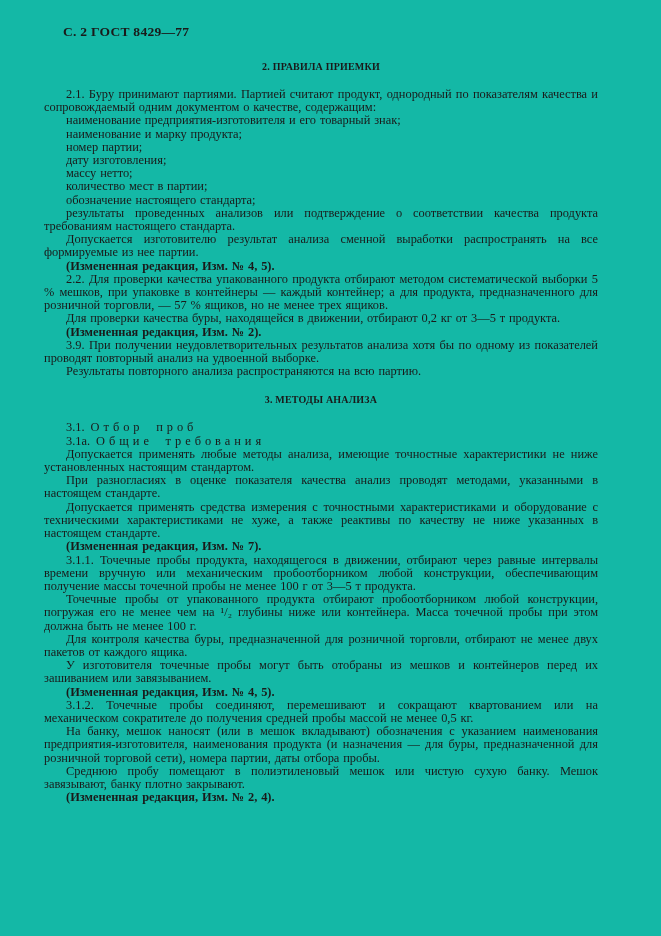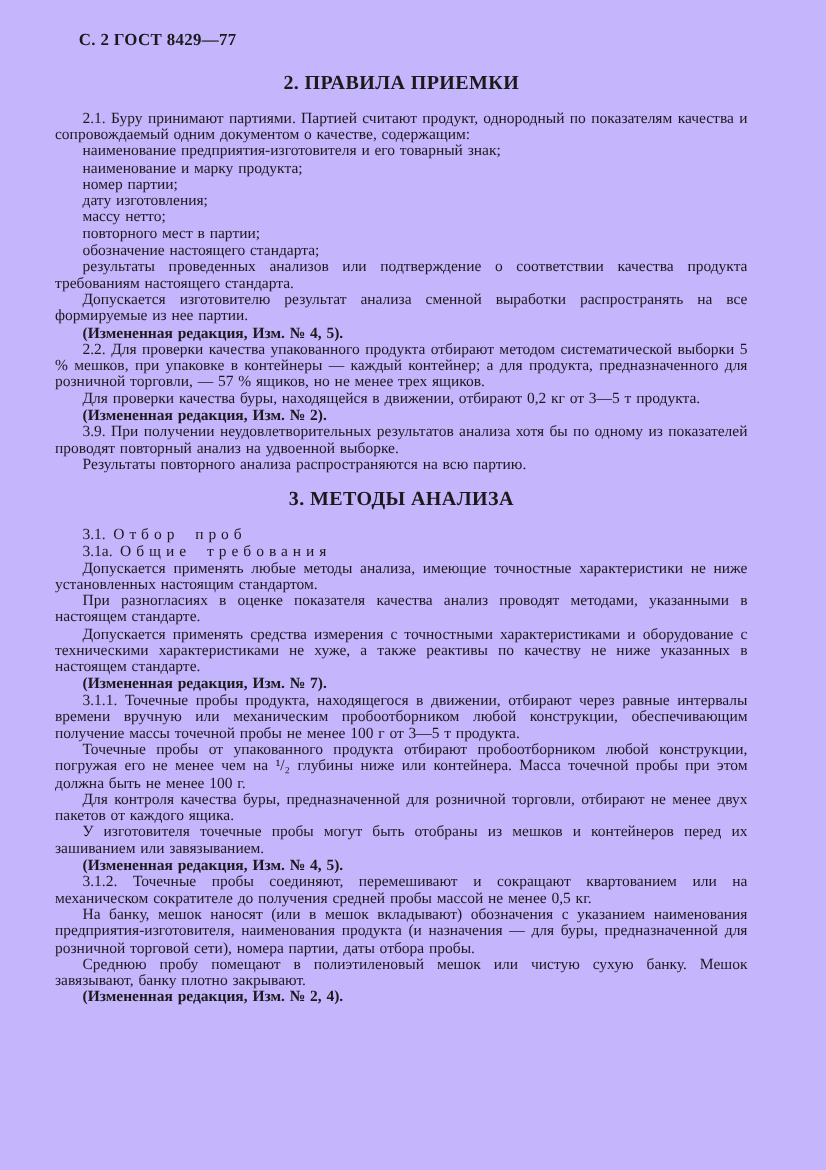--- a/index.html
+++ b/index.html
@@ -4,21 +4,21 @@
 <style>
   html, body {
     margin: 0;
     padding: 0;
     background: #ffffff;
   }
   .page {
     position: relative;
     width: 661px;
     height: 936px;
-    background: #c4b5fd;
+    background: #14b8a6;
     color: #1a1a1a;
     font-family: "Liberation Serif", "DejaVu Serif", serif;
     overflow: hidden;
   }
   .running-header {
     position: absolute;
     left: 63px;
     top: 24px;
     font-size: 13.5px;
     font-weight: bold;
@@ -26,21 +26,21 @@
     white-space: nowrap;
   }
   .content {
     position: absolute;
     left: 44px;
     top: 55px;
     width: 554px;
   }
   .section-heading {
     margin: 14px 0 13px 0;
-    font-size: 16px;
+    font-size: 10px;
     line-height: 16px;
     font-weight: bold;
     text-align: center;
     letter-spacing: 0.02em;
   }
   .section:first-child .section-heading {
     margin-top: 4px;
   }
   .para {
     margin: 0;
@@ -71,21 +71,21 @@
   <div class="running-header">С. 2 ГОСТ 8429—77</div>
   <div class="content" id="content">
       <div class="section">
         <h2 class="section-heading">2. ПРАВИЛА ПРИЕМКИ</h2>
         <p class="para normal">2.1. Буру принимают партиями. Партией считают продукт, однородный по показателям качества и сопровождаемый одним документом о качестве, содержащим:</p>
         <p class="para normal">наименование предприятия-изготовителя и его товарный знак;</p>
         <p class="para normal">наименование и марку продукта;</p>
         <p class="para normal">номер партии;</p>
         <p class="para normal">дату изготовления;</p>
         <p class="para normal">массу нетто;</p>
-        <p class="para normal">повторного мест в партии;</p>
+        <p class="para normal">количество мест в партии;</p>
         <p class="para normal">обозначение настоящего стандарта;</p>
         <p class="para normal">результаты проведенных анализов или подтверждение о соответствии качества продукта требованиям настоящего стандарта.</p>
         <p class="para normal">Допускается изготовителю результат анализа сменной выработки распространять на все формируемые из нее партии.</p>
         <p class="para bold">(Измененная редакция, Изм. № 4, 5).</p>
         <p class="para normal">2.2. Для проверки качества упакованного продукта отбирают методом систематической выборки 5 % мешков, при упаковке в контейнеры — каждый контейнер; а для продукта, предназначенного для розничной торговли, — 57 % ящиков, но не менее трех ящиков.</p>
         <p class="para normal">Для проверки качества буры, находящейся в движении, отбирают 0,2 кг от 3—5 т продукта.</p>
         <p class="para bold">(Измененная редакция, Изм. № 2).</p>
         <p class="para normal">3.9. При получении неудовлетворительных результатов анализа хотя бы по одному из показателей проводят повторный анализ на удвоенной выборке.</p>
         <p class="para normal">Результаты повторного анализа распространяются на всю партию.</p>
       </div>

